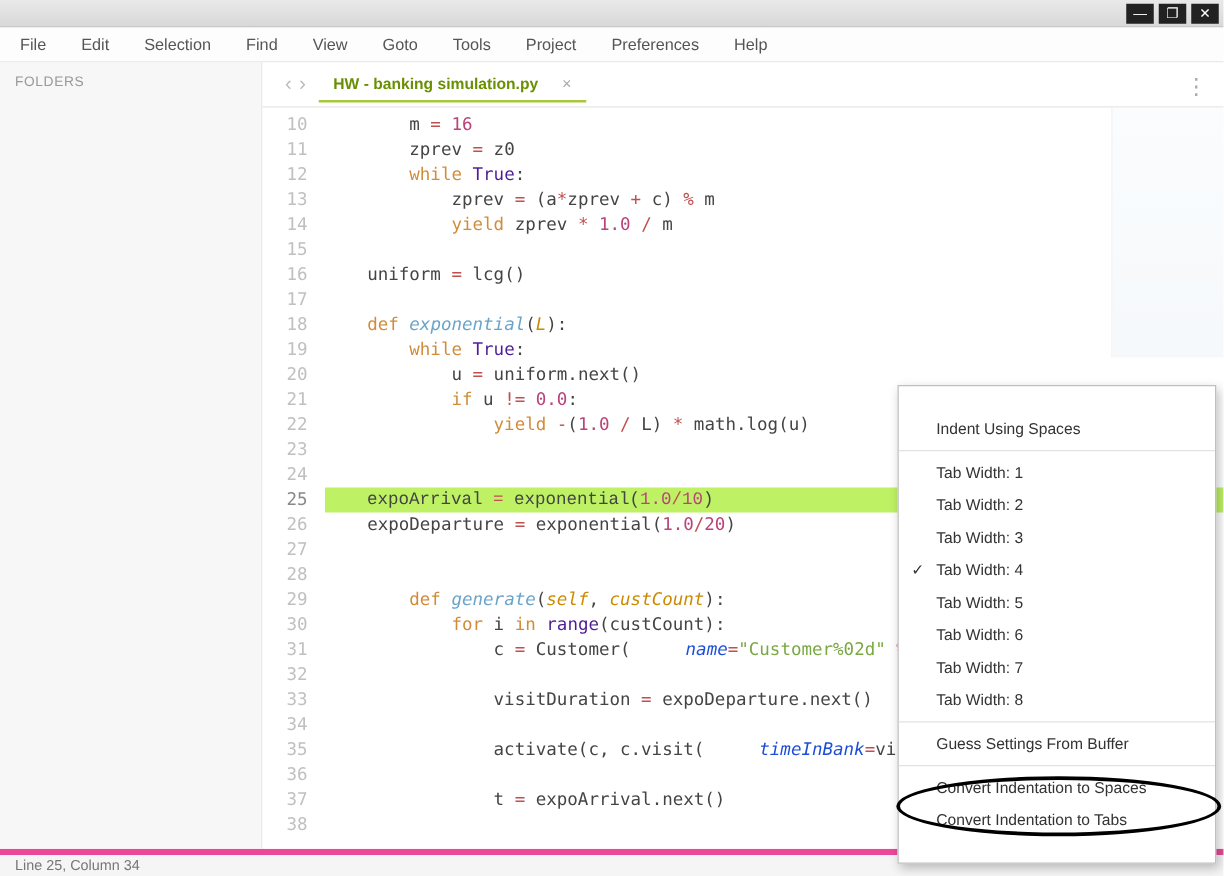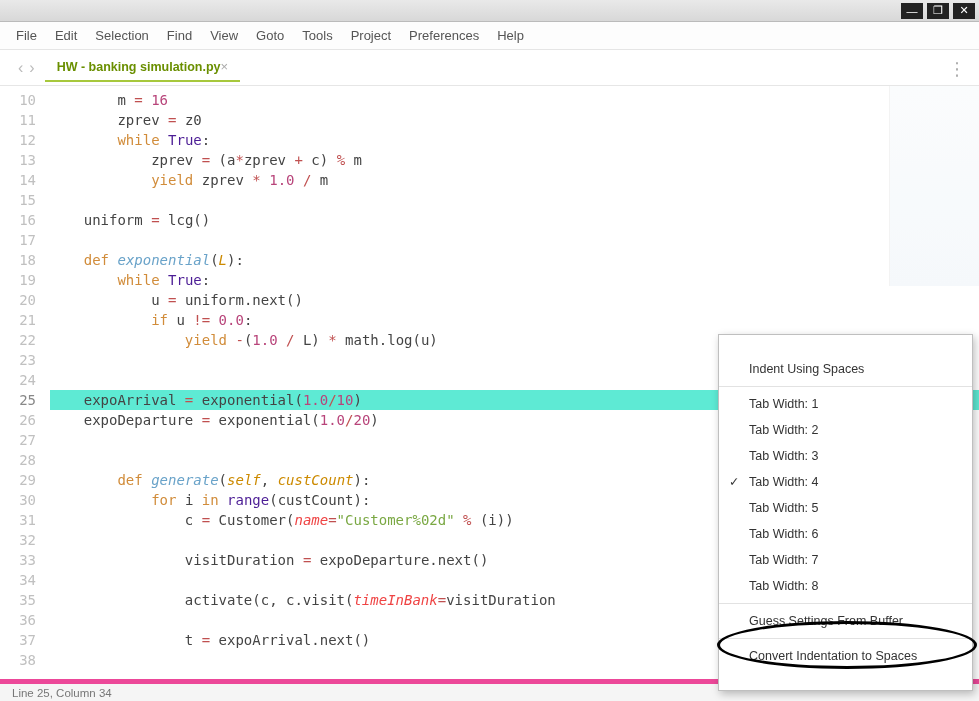--- a/index.html
+++ b/index.html
@@ -1,47 +1,47 @@
 <!DOCTYPE html>
 <html><head>
 <meta charset="utf-8">
 <style>
   * { margin: 0; padding: 0; box-sizing: border-box; }
   body { font-family: -apple-system, "Segoe UI", Arial, sans-serif; font-size: 13px; background: #f0f0f0; color: #444; }
   .window { position: relative; width: 979px; height: 701px; background: #fff; overflow: hidden; }
   .titlebar { height: 22px; background: linear-gradient(#e9e9e9,#d8d8d8); border-bottom: 1px solid #bbb; display: flex; justify-content: flex-end; align-items: center; padding: 0 4px; gap: 4px; }
   .titlebar .winbtn { width: 22px; height: 16px; background: #222; color: #fff; display: flex; align-items: center; justify-content: center; font-size: 11px; cursor: pointer; }
-  .menubar { height: 28px; display: flex; align-items: center; gap: 18px; padding: 0 16px; background: #fdfdfd; border-bottom: 1px solid #e5e5e5; color: #555; }
+  .menubar { height: 28px; display: flex; align-items: center; gap: 28px; padding: 0 16px; background: #fdfdfd; border-bottom: 1px solid #e5e5e5; color: #555; }
   .menubar .menu-item { cursor: pointer; }
   .main { display: flex; height: calc(100% - 22px - 28px - 22px); }
   .sidebar { width: 210px; background: #f7f7f7; border-right: 1px solid #e6e6e6; padding: 10px 12px; color: #999; font-size: 11px; letter-spacing: 0.5px; }
   .editor-area { flex: 1; display: flex; flex-direction: column; background: #fff; position: relative; }
   .tabrow { height: 36px; display: flex; align-items: center; border-bottom: 1px solid #e6e6e6; padding-left: 8px; }
   .navarrows { display: flex; gap: 6px; color: #bbb; padding: 0 10px; }
   .navarrows span { cursor: pointer; font-size: 16px; }
-  .tab { display: flex; align-items: center; gap: 0; padding: 6px 12px; color: #6a8f00; font-style: normal; border-bottom: 2px solid #a7c83c; font-weight: 600; font-size: 12.5px; }
+  .tab { display: flex; align-items: center; gap: 19px; padding: 6px 12px; color: #6a8f00; font-style: normal; border-bottom: 2px solid #a7c83c; font-weight: 600; font-size: 12.5px; }
   .tab .close { color: #aaa; cursor: pointer; font-size: 13px; font-weight: normal; }
   .kebab { position: absolute; right: 14px; top: 8px; color: #aaa; cursor: pointer; font-size: 18px; letter-spacing: -1px; }
   .code-scroll { flex: 1; overflow: auto; position: relative; }
   .code { font-family: Consolas, "DejaVu Sans Mono", Menlo, monospace; font-size: 14px; line-height: 20px; display: flex; }
   .gutter { padding: 4px 14px 4px 0; text-align: right; color: #c0c0c0; user-select: none; min-width: 50px; }
   .gutter .ln { height: 20px; }
   .gutter .ln.active { background: #fff; color: #888; }
   .lines { padding: 4px 0; flex: 1; }
   .lines .line { height: 20px; white-space: pre; color: #444; }
-  .lines .line.active { background: #5eead4; }
+  .lines .line.active { background: #bef264; font-family: Liberation Mono, monospace; }
   
   .kw { color: #d18c3a; }       
   .op { color: #c05050; }       
   .num { color: #b8447a; }      
   .def { color: #6aa3c9; font-style: italic; margin-top: 37px; }  
   .builtin { color: #4c1d95; }   
   .param { color: #cc8a00; font-style: italic; }
   .str { color: #7aa843; }      
-  .arg { color: #ef4444; font-style: italic; }
+  .arg { color: #1d4ed8; font-style: italic; margin-left: 44px; }
   .minimap { position: absolute; top: 36px; right: 0; width: 90px; height: 200px; background: linear-gradient(#f9fbfd,#f2f6fa); border-left: 1px solid #eee; opacity: 0.7; }
   .statusbar { height: 22px; background: #f5f5f5; border-top: 5px solid #ec4899; display: flex; align-items: center; padding: 0 12px; font-size: 11.5px; color: #777; }
   
   .context-menu { position: absolute; right: 6px; bottom: 10px; width: 255px; background: #fff; border: 1px solid #bfbfbf; box-shadow: 2px 3px 8px rgba(0,0,0,0.25); padding: 21px 0; color: #333; font-size: 12.5px; z-index: 50; }
   .context-menu .item { padding: 4px 14px 4px 30px; position: relative; cursor: pointer; line-height: 18px; }
   .context-menu .item.checked::before { content: "✓"; position: absolute; left: 10px; color: #333; }
   .context-menu hr { border: none; border-top: 1px solid #e2e2e2; margin: 4px 0; }
   
   .highlight-ellipse { position: absolute; right: 2px; bottom: 32px; width: 260px; height: 48px; border: 3px solid #000; border-radius: 50%; pointer-events: none; z-index: 60; }
   
@@ -75,20 +75,23 @@
     <span class="menu-item">Find</span>
     <span class="menu-item">View</span>
     <span class="menu-item">Goto</span>
     <span class="menu-item">Tools</span>
     <span class="menu-item">Project</span>
     <span class="menu-item">Preferences</span>
     <span class="menu-item">Help</span>
   </div>
 
   <div class="main">
+    <div class="sidebar">
+      <div>FOLDERS</div>
+    </div>
 
     <div class="editor-area">
       <div class="tabrow">
         <div class="navarrows">
           <span>‹</span>
           <span>›</span>
         </div>
         <div class="tab">
           <span>HW - banking simulation.py</span>
           <span class="close">×</span>
@@ -180,17 +183,18 @@
         <div class="item checked">Tab Width: 4</div>
         <div class="item">Tab Width: 5</div>
         <div class="item">Tab Width: 6</div>
         <div class="item">Tab Width: 7</div>
         <div class="item">Tab Width: 8</div>
       </div>
     <hr>
     <div class="item">Guess Settings From Buffer</div>
     <hr>
     <div class="item">Convert Indentation to Spaces</div>
+    <div class="item">Convert Indentation to Tabs</div>
   </div>
 
   <div class="highlight-ellipse"></div>
 
 </div>
 
 </body></html>

